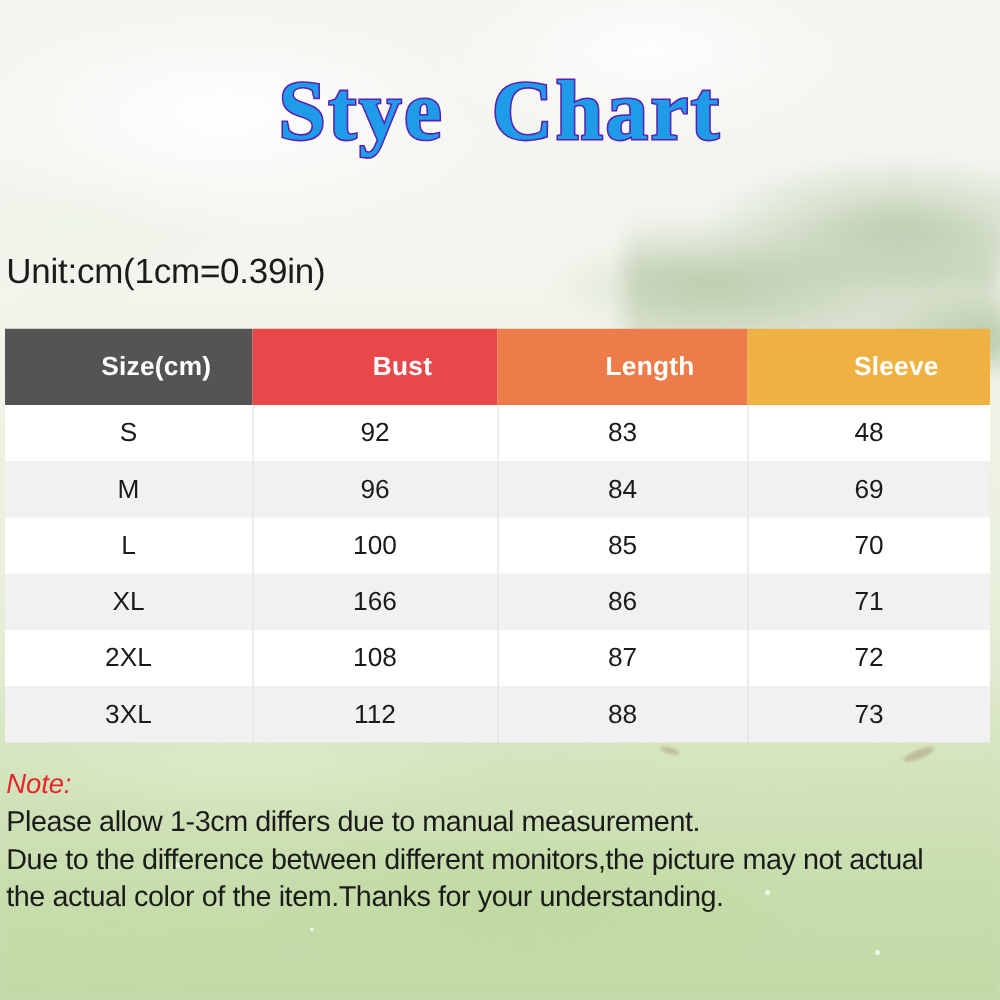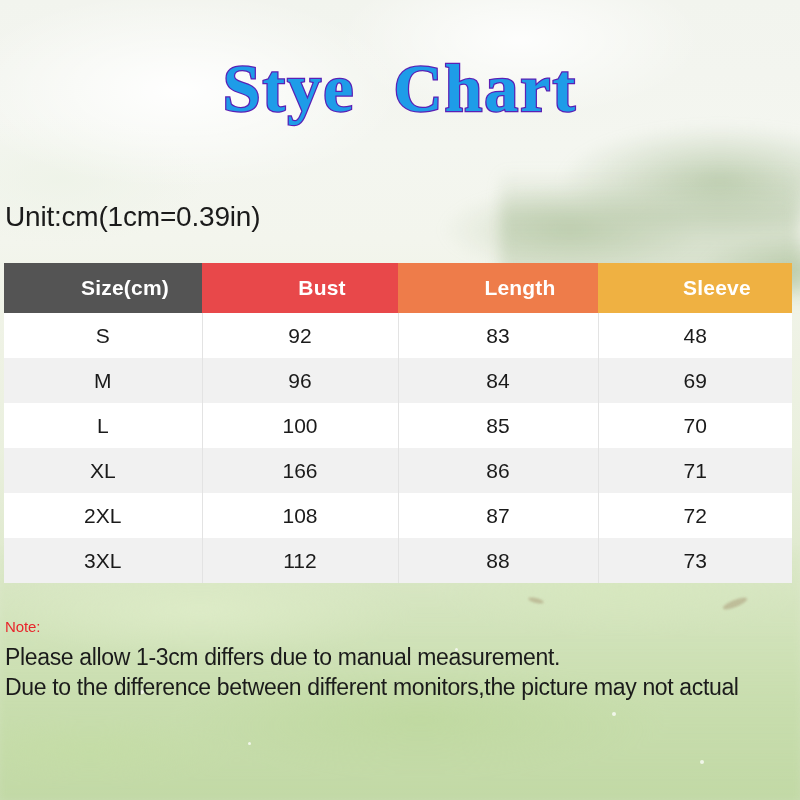--- a/index.html
+++ b/index.html
@@ -123,21 +123,21 @@
     border-collapse: collapse;
     table-layout: fixed;
   }
   .size-table th, .size-table td {
     padding: 0;
     margin: 0;
     text-align: center;
     vertical-align: middle;
   }
   .size-table thead th {
-    height: 50px;
+    height: 61px;
     color: #ffffff;
     font-size: 21px;
     font-weight: bold;
     letter-spacing: 0.2px;
     padding-left: 44px;
   }
   .col-size   { width: 198px; }
   .col-bust   { width: 196px; }
   .col-length { width: 200px; }
   .col-sleeve { width: 194px; }
@@ -153,24 +153,25 @@
   .size-table tbody td:last-child { border-right: none; }
   .size-table tbody tr.alt td { background: #f1f1f1; }
 
   
   .note-block {
     position: absolute;
     left: 5px; top: 612px;
     width: 788px;
   }
   .note-heading {
-    font-size: 15px;
+    font-size: 22px;
     color: #e8252b;
     line-height: 30px;
     letter-spacing: -0.1px;
+    font-style: italic;
   }
   .note-line {
     font-size: 23px;
     color: #1b1b1b;
     line-height: 30px;
     letter-spacing: -0.35px;
     white-space: nowrap;
   }
 </style>
 </head>
@@ -247,15 +248,16 @@
         <td>88</td>
         <td>73</td>
       </tr>
     </tbody>
   </table>
 
   <div class="note-block">
     <div class="note-heading">Note:</div>
     <div class="note-line">Please allow 1-3cm differs due to manual measurement.</div>
     <div class="note-line">Due to the difference between different monitors,the picture may not actual</div>
+    <div class="note-line">the actual color of the item.Thanks for your understanding.</div>
   </div>
 
 </div>
 
 </body></html>

